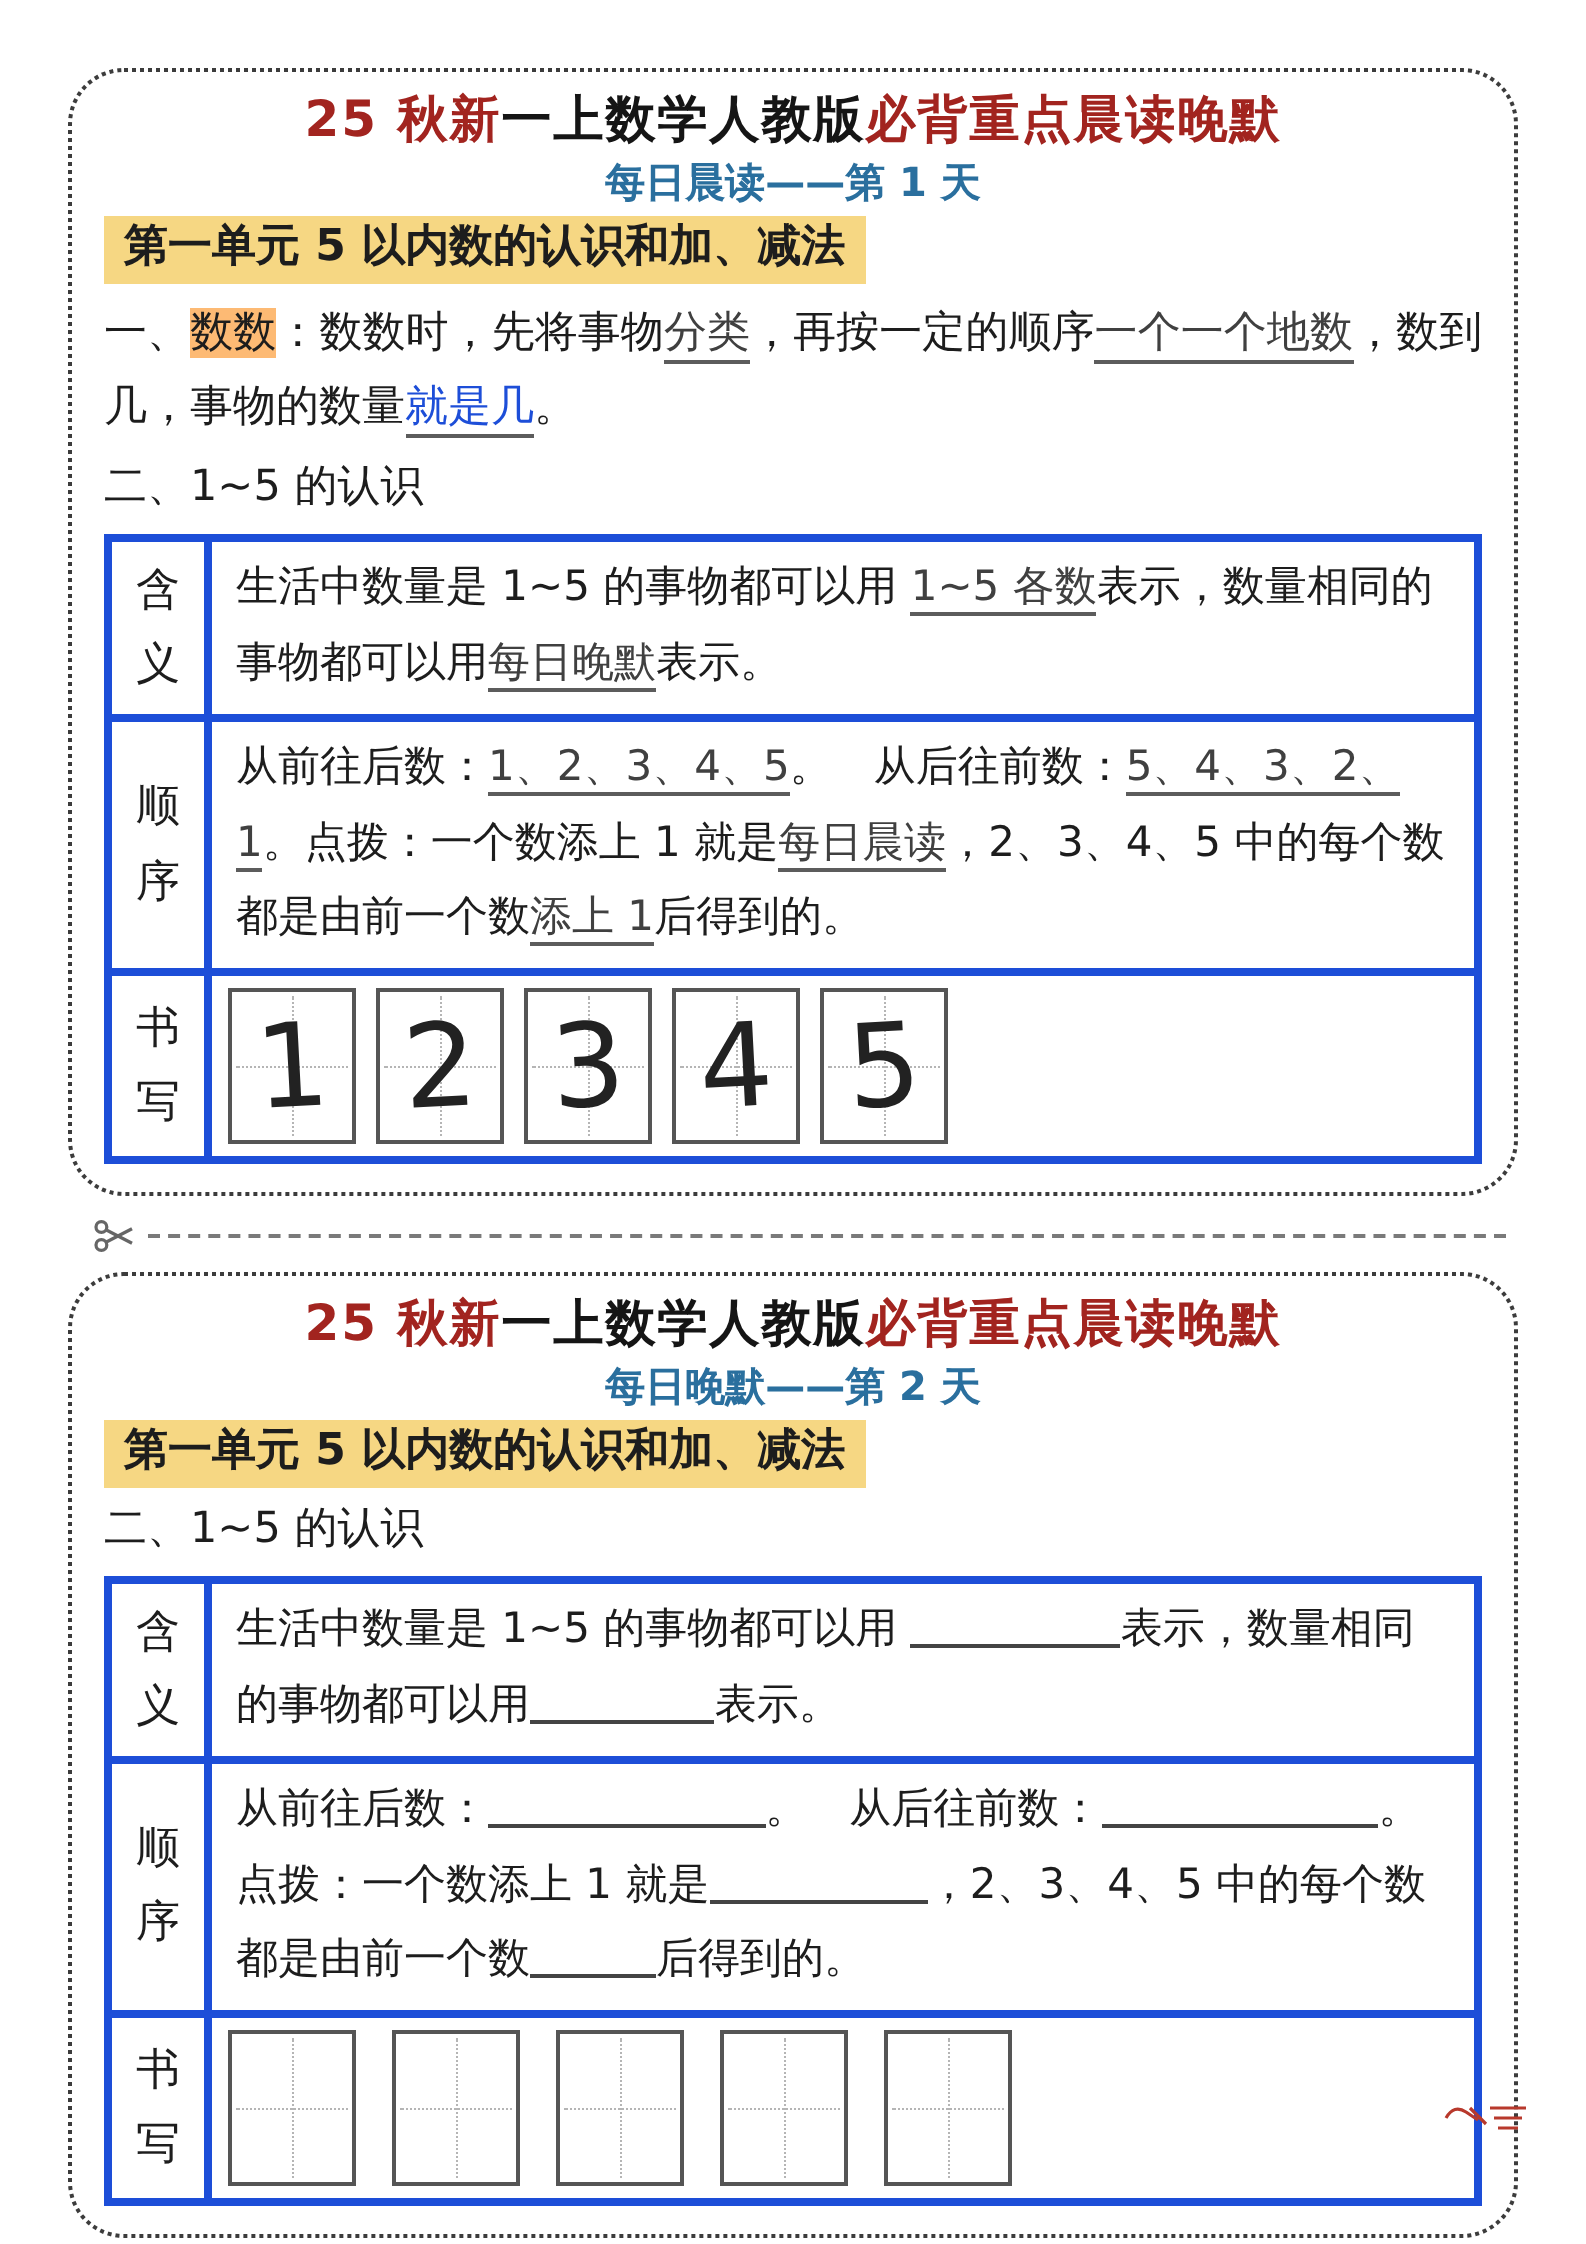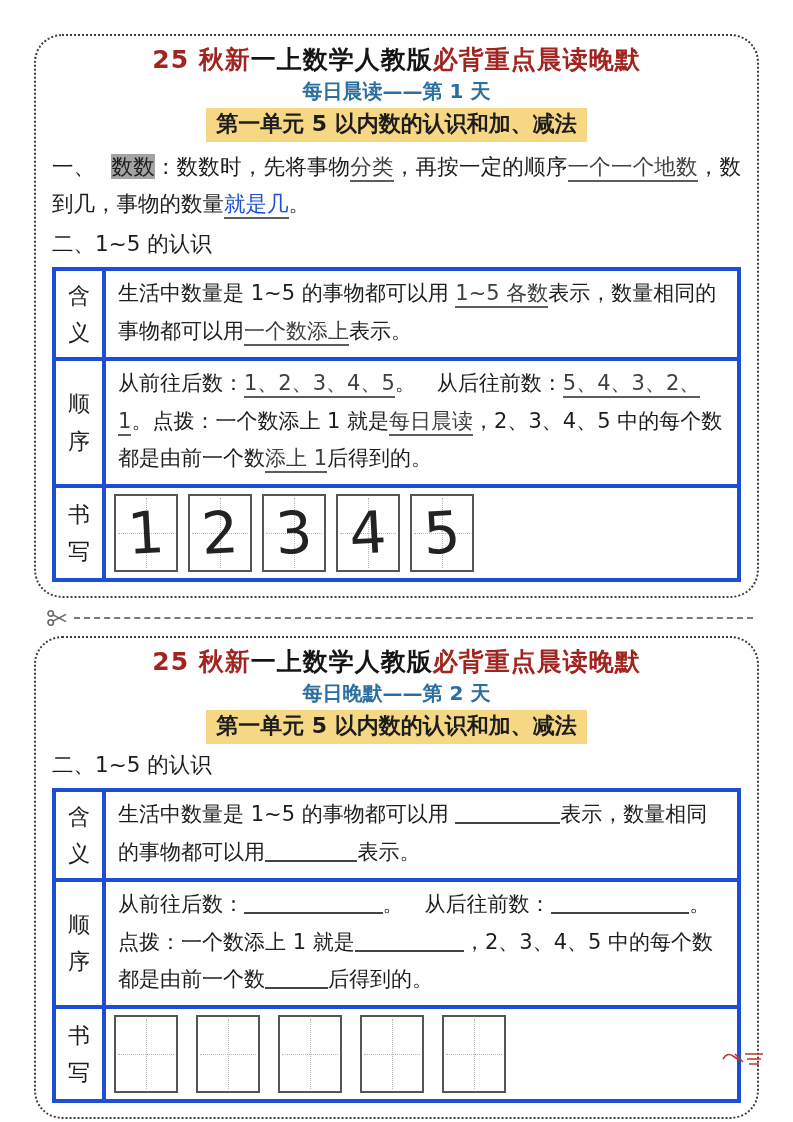--- a/index.html
+++ b/index.html
@@ -32,42 +32,42 @@
   .t-red  { color:#a2241f; }
   .t-black{ color:#151515; }
   .card-subtitle {
     text-align:center;
     font-size:20px;
     font-weight:bold;
     color:#2a6f9e;
     margin-top:3px;
     line-height:1.25;
   }
-  .unit-line { text-align:center; margin-top:4px; }
+  .unit-line { margin-top:4px; }
   .unit-hl {
     display:inline-block;
     background:#f6d783;
     font-size:22px;
     font-weight:bold;
     color:#1d1d1d;
     padding:2px 10px 3px 10px;
     line-height:1.3;
   }
   .body-text {
     font-size:21.5px;
     line-height:1.75;
     margin-top:6px;
     text-align:justify;
   }
   .sec-head { font-size:21.5px; line-height:1.6; margin-top:4px; }
 
   
   .ru { color:#404040; border-bottom:2.2px solid #5c5c5c; padding-bottom:1px; }
   .bu { color:#1d4ed8; border-bottom:2.2px solid #5c5c5c; padding-bottom:1px; }
-  .hlw { background:#a3a3a3;margin-left:16px; }
+  .hlw { background:#fdba74; }
   .blank {
     display:inline-block;
     border-bottom:2.2px solid #444;
     height:1em;
     vertical-align:-3px;
   }
 
   
   table.kv {
     width:100%;
@@ -144,21 +144,21 @@
       <span class="unit-hl">第一单元 5 以内数的认识和加、减法</span>
     </div>
 
     <p class="body-text"><span>一、</span><span class="hlw">数数</span><span>：数数时，先将事物</span><span class="ru">分类</span><span>，再按一定的顺序</span><span class="ru">一个一个地数</span><span>，数到几，事物的数量</span><span class="bu">就是几</span><span>。</span></p>
     <p class="sec-head">二、1~5 的认识</p>
 
     <table class="kv">
       <tbody>
           <tr>
         <td class="vhead">含义</td>
-        <td class="cell"><span>生活中数量是 1~5 的事物都可以用 </span><span class="ru">1~5 各数</span><span>表示，数量相同的事物都可以用</span><span class="ru">一个数添上</span><span>表示。</span></td>
+        <td class="cell"><span>生活中数量是 1~5 的事物都可以用 </span><span class="ru">1~5 各数</span><span>表示，数量相同的事物都可以用</span><span class="ru">每日晚默</span><span>表示。</span></td>
       </tr>
       <tr>
         <td class="vhead">顺序</td>
         <td class="cell"><span>从前往后数：</span><span class="ru">1、2、3、4、5</span><span>。　从后往前数：</span><span class="ru">5、4、3、2、1</span><span>。点拨：一个数添上 1 就是</span><span class="ru">每日晨读</span><span>，2、3、4、5 中的每个数都是由前一个数</span><span class="ru">添上 1</span><span>后得到的。</span></td>
       </tr>
       <tr>
         <td class="vhead">书写</td>
         <td class="cell cell-boxes">
           <div class="box-row">
             <div class="wbox gap10">

